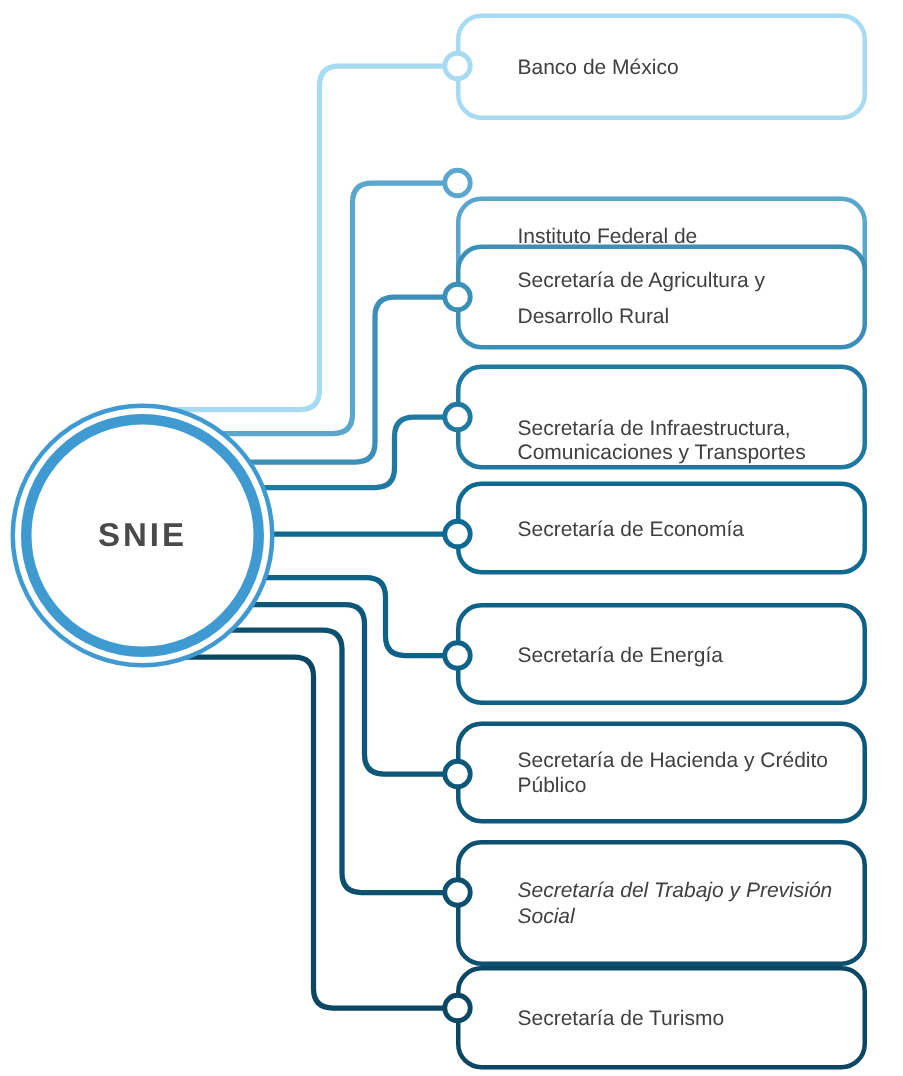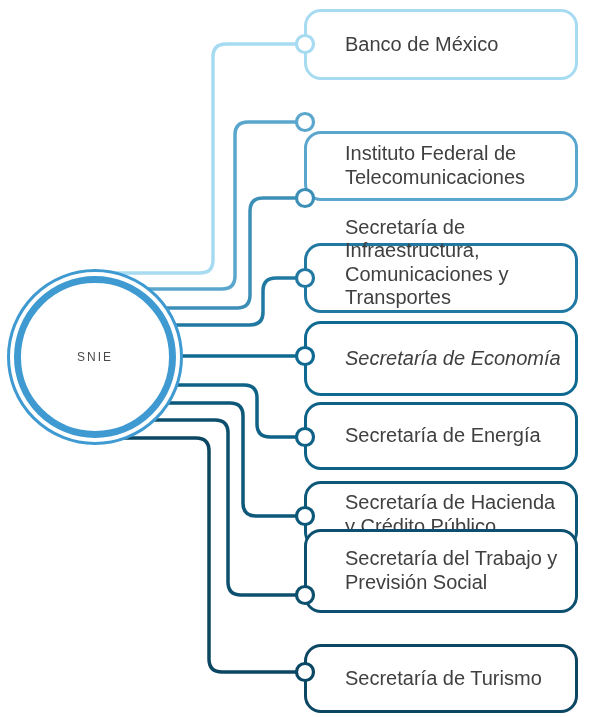--- a/index.html
+++ b/index.html
@@ -12,30 +12,30 @@
   .hub{
     position:absolute;left:7px;top:269px;width:170px;height:170px;
     border:3px solid #3f9ad2;border-radius:50%;background:#ffffff;z-index:3;
   }
   .hub-inner{
     position:absolute;left:4px;top:4px;right:4px;bottom:4px;
     border:7px solid #3f9ad2;border-radius:50%;background:#ffffff;
     display:flex;align-items:center;justify-content:center;
   }
   .hub-label{
-    font-size:12px;color:#4a4a4a;letter-spacing:2px;font-weight:400;
+    font-size:22px;color:#4a4a4a;letter-spacing:2px;font-weight:700;
   }
   
   .node-box{
     position:absolute;left:304px;width:274px;height:70px;box-sizing:border-box;
     border:3px solid #888;border-radius:17px;background:#ffffff;z-index:1;
     display:flex;align-items:center;
   }
   .node-label{
-    padding:0 14px 0 38px;font-size:20px;line-height:1.18;color:#404040;
+    padding:0 14px 0 38px;font-size:14px;line-height:1.18;color:#404040;
   }
   .node-box.spread .node-label{line-height:1.72;}
 </style>
 </head>
 <body>
 
 <div class="stage">
 
   <svg class="connectors" width="602" height="717" viewBox="0 0 602 717">
     <g fill="none" stroke-width="3.5">
@@ -67,32 +67,35 @@
       <span class="hub-label" style="color: rgb(74, 74, 74);">SNIE</span>
     </div>
   </div>
 
   <div class="node-box" style="top: 9px; height: 71px; border-color: rgb(166, 219, 242);">
     <div class="node-label" style="color: rgb(64, 64, 64);">Banco de México</div>
   </div>
   <div class="node-box" style="top: 87px; border-color: rgb(90, 166, 205); margin-top: 44px;">
     <div class="node-label" style="color: rgb(64, 64, 64);">Instituto Federal de Telecomunicaciones</div>
   </div>
+  <div class="node-box spread" style="top: 163px; border-color: rgb(60, 143, 183);">
+    <div class="node-label" style="color: rgb(64, 64, 64);">Secretaría de Agricultura  y Desarrollo Rural</div>
+  </div>
   <div class="node-box" style="top: 243px; border-color: rgb(33, 121, 162); align-items: flex-end;">
     <div class="node-label" style="color: rgb(64, 64, 64);">Secretaría de Infraestructura, Comunicaciones y Transportes</div>
   </div>
-  <div class="node-box" style="top: 321px; height: 75px; border-color: rgb(15, 106, 146); font-style: italic;">
+  <div class="node-box" style="top: 321px; height: 62px; border-color: rgb(15, 106, 146);">
     <div class="node-label" style="color: rgb(64, 64, 64);">Secretaría de Economía</div>
   </div>
   <div class="node-box" style="top: 481px; height: 68px; border-color: rgb(13, 87, 121);">
     <div class="node-label" style="color: rgb(64, 64, 64);">Secretaría de Hacienda y Crédito Público</div>
   </div>
   <div class="node-box" style="top: 402px; height: 68px; border-color: rgb(14, 97, 135);">
     <div class="node-label" style="color: rgb(64, 64, 64);">Secretaría de Energía</div>
   </div>
-  <div class="node-box" style="top: 529px; height: 84px; border-color: rgb(12, 79, 110);">
+  <div class="node-box" style="top: 560px; height: 84px; border-color: rgb(12, 79, 110); font-style: italic;">
     <div class="node-label" style="color: rgb(64, 64, 64);">Secretaría del Trabajo y Previsión Social</div>
   </div>
   <div class="node-box" style="top: 644px; height: 69px; border-color: rgb(11, 70, 99);">
     <div class="node-label" style="color: rgb(64, 64, 64);">Secretaría de Turismo</div>
   </div>
 
 </div>
 
 </body></html>

